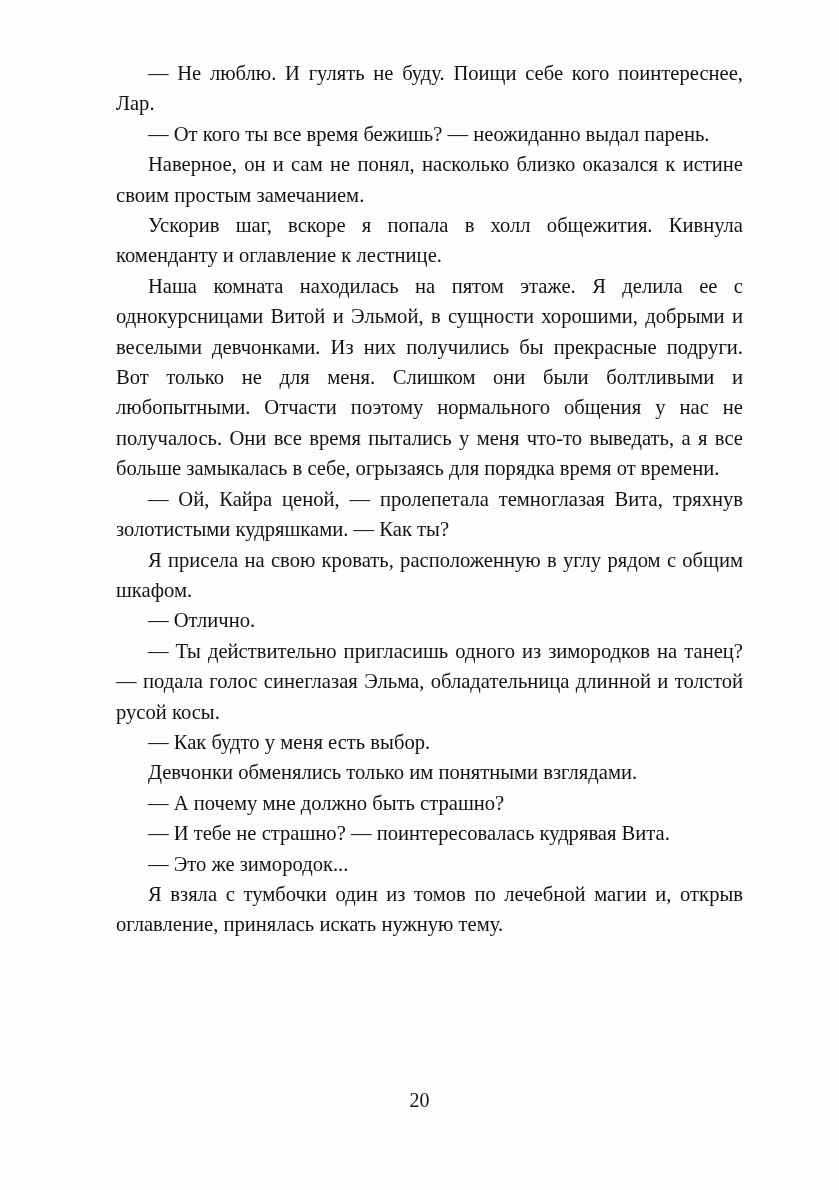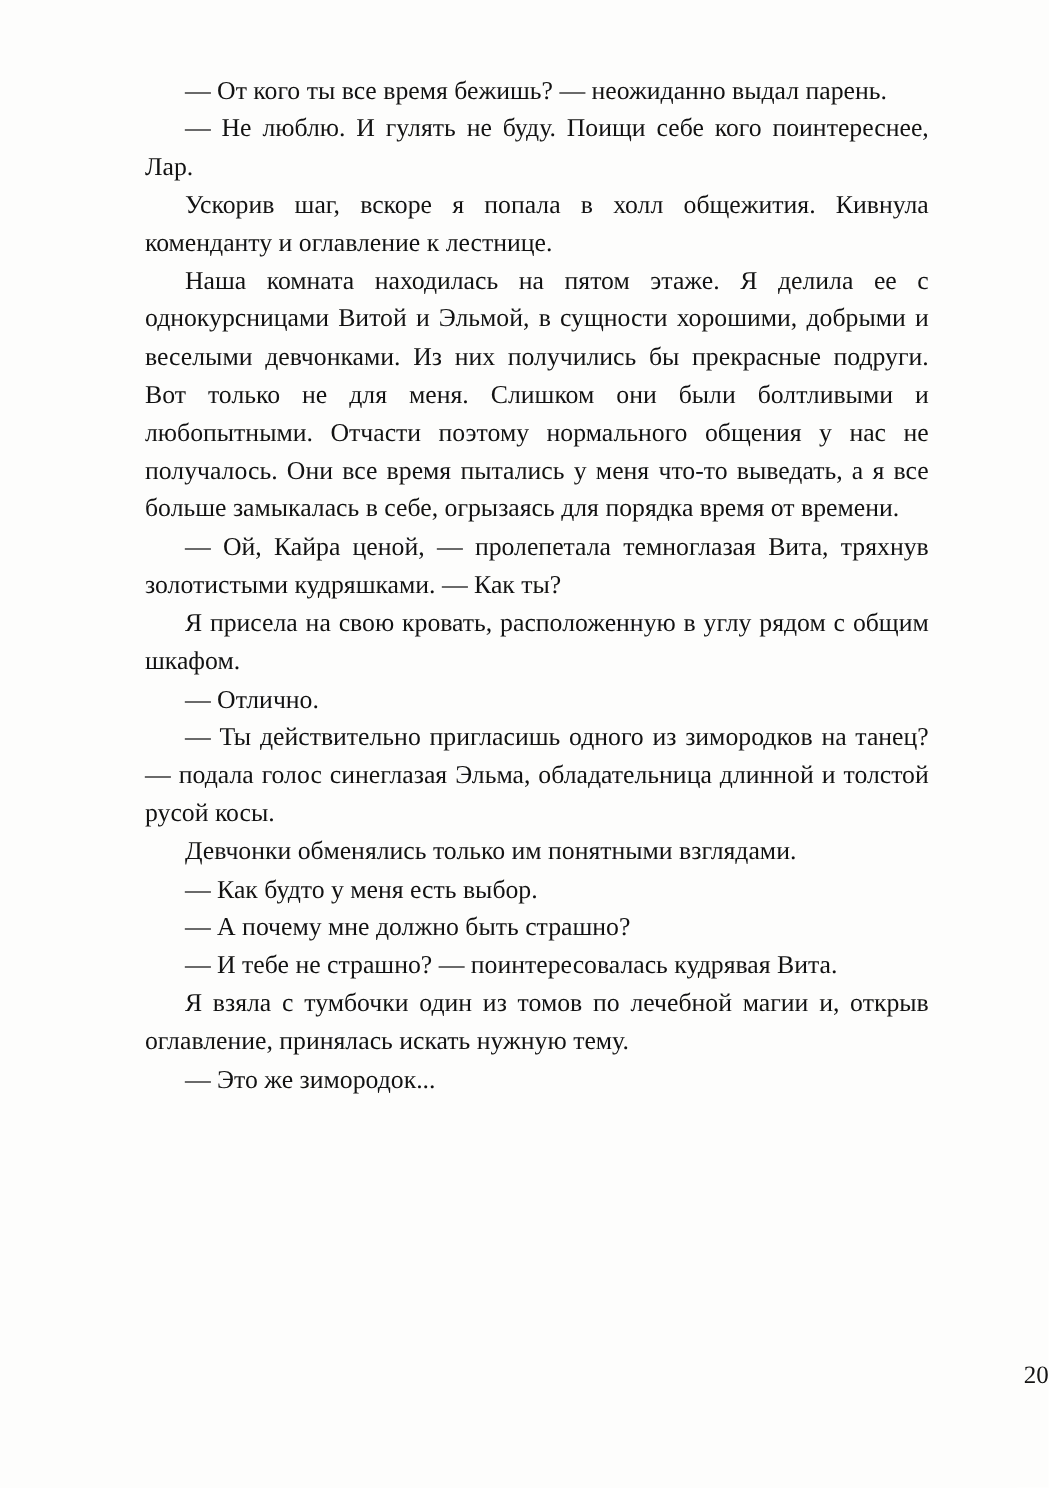--- a/index.html
+++ b/index.html
@@ -32,39 +32,40 @@
   }
   .body-text p {
     margin: 0;
     text-indent: 1.55em;
   }
   .page-number {
     position: absolute;
     left: 0;
     right: 0;
     bottom: 78px;
-    text-align: right;
+    text-align: center;
     font-size: 20px;
     color: #141414;
   }
 </style>
 </head>
 <body>
 
 <div class="page">
   <div class="body-text">
+    <p>— Не люблю. И гулять не буду. Поищи себе кого поинте­реснее, Лар.</p>
     <p>— От кого ты все время бежишь? — неожиданно выдал парень.</p>
-    <p>— Не люблю. И гулять не буду. Поищи себе кого поинте­реснее, Лар.</p>
+    <p>Наверное, он и сам не понял, насколько близко оказался к истине своим простым замечанием.</p>
     <p>Ускорив шаг, вскоре я попала в холл общежития. Кивну­ла коменданту и оглавление к лестнице.</p>
     <p>Наша комната находилась на пятом этаже. Я делила ее с однокурсницами Витой и Эльмой, в сущности хорошими, добрыми и веселыми девчонками. Из них получились бы прекрасные подруги. Вот только не для меня. Слишком они были болтливыми и любопытными. Отчасти поэтому нор­мального общения у нас не получалось. Они все время пы­тались у меня что-то выведать, а я все больше замыкалась в себе, огрызаясь для порядка время от времени.</p>
     <p>— Ой, Кайра ценой, — пролепетала темноглазая Вита, тряхнув золотистыми кудряшками. — Как ты?</p>
     <p>Я присела на свою кровать, расположенную в углу рядом с общим шкафом.</p>
     <p>— Отлично.</p>
     <p>— Ты действительно пригласишь одного из зимородков на танец? — подала голос синеглазая Эльма, обладательни­ца длинной и толстой русой косы.</p>
+    <p>— Как будто у меня есть выбор.</p>
     <p>Девчонки обменялись только им понятными взглядами.</p>
-    <p>— Как будто у меня есть выбор.</p>
     <p>— А почему мне должно быть страшно?</p>
     <p>— И тебе не страшно? — поинтересовалась кудрявая Вита.</p>
+    <p>— Это же зимородок...</p>
     <p>Я взяла с тумбочки один из томов по лечебной магии и, открыв оглавление, принялась искать нужную тему.</p>
-    <p>— Это же зимородок...</p>
   </div>
   <div class="page-number">20</div>
 </div>
 
 </body></html>

